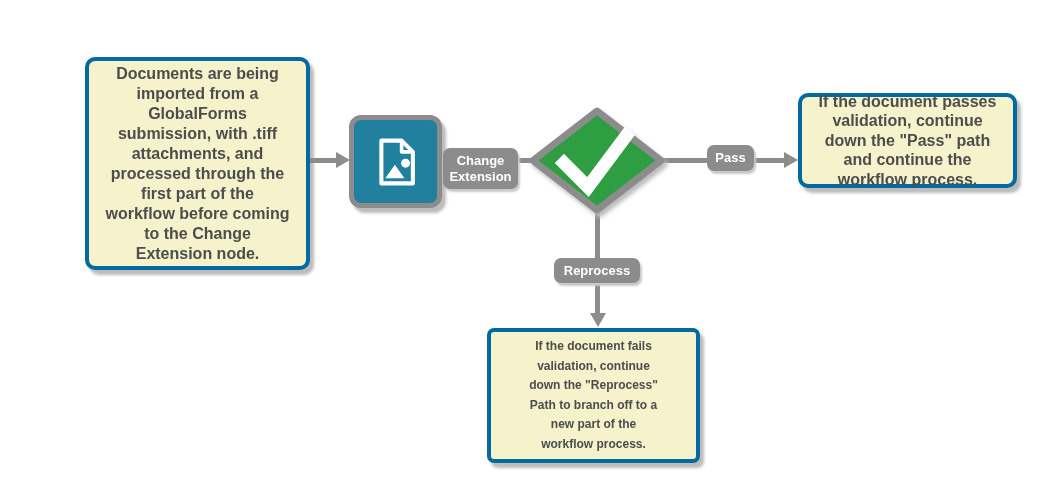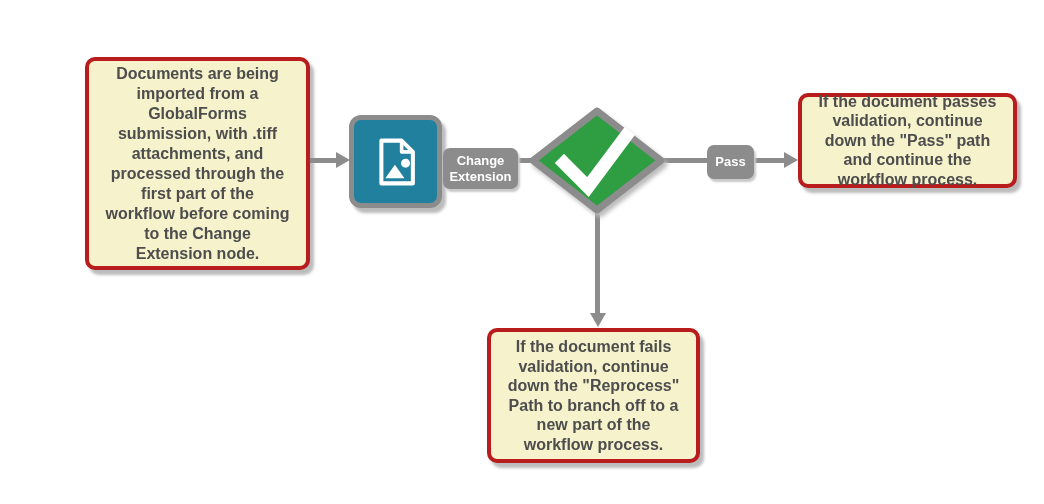--- a/index.html
+++ b/index.html
@@ -14,35 +14,35 @@
     background: #ffffff;
     overflow: hidden;
     font-family: "Liberation Sans", "DejaVu Sans", sans-serif;
   }
 
   
   .note {
     position: absolute;
     box-sizing: border-box;
     background: #f5f2cc;
-    border: 4px solid #b91c1c;
+    border: 4px solid #0369a1;
     border-radius: 10px;
     box-shadow: 4px 5px 3px #bcbcbc;
     color: #4d4d4d;
     font-weight: bold;
     text-align: center;
     white-space: pre-line;
     display: flex;
     align-items: center;
     justify-content: center;
     padding: 2px 16px;
   }
   .note-input     { left: 85px;  top: 57px;  width: 225px; height: 213px; font-size: 16px; line-height: 20px; }
   .note-pass      { left: 798px; top: 93px;  width: 219px; height: 95px; font-size: 16px; line-height: 19.5px; }
-  .note-reprocess { left: 487px; top: 328px; width: 213px; height: 135px; font-size: 16px; line-height: 19.5px; }
+  .note-reprocess { left: 487px; top: 328px; width: 213px; height: 135px; font-size: 12px; line-height: 19.5px; border-radius: 7px; }
 
   
   .line {
     position: absolute;
     background: #8c8c8c;
   }
   .line-h { height: 5px; }
   .line-v { width: 5px; }
   .arrowhead-right {
     position: absolute;
@@ -71,21 +71,21 @@
     line-height: 16px;
     text-align: center;
     white-space: pre-line;
     display: flex;
     align-items: center;
     justify-content: center;
     box-shadow: 2px 3px 2px #c9c9c9;
     z-index: 5;
   }
   .label-change    { left: 443px; top: 148px; width: 75px; height: 41px; }
-  .label-pass      { left: 707px; top: 145px; width: 47px; height: 34px; }
+  .label-pass      { left: 707px; top: 145px; width: 47px; height: 26px; }
   .label-reprocess { left: 554px; top: 258px; width: 86px; height: 25px; }
 
   
   .node-image {
     position: absolute;
     left: 349px; top: 115px;
     width: 93px; height: 93px;
     box-sizing: border-box;
     background: #20809e;
     border: 5px solid #8c8c8c;
@@ -153,20 +153,21 @@
 
   <div class="note note-pass">If the document passes
 validation, continue
 down the "Pass" path
 and continue the
 workflow process.</div>
 
   <div class="line line-v" style="left:595px; top:208px; height:107px;"></div>
   <div class="arrowhead-down" style="left:589.5px; top:313px;"></div>
 
+  <div class="path-label label-reprocess">Reprocess</div>
 
   <div class="note note-reprocess">If the document fails
 validation, continue
 down the "Reprocess"
 Path to branch off to a
 new part of the
 workflow process.</div>
 
 </div>
 

